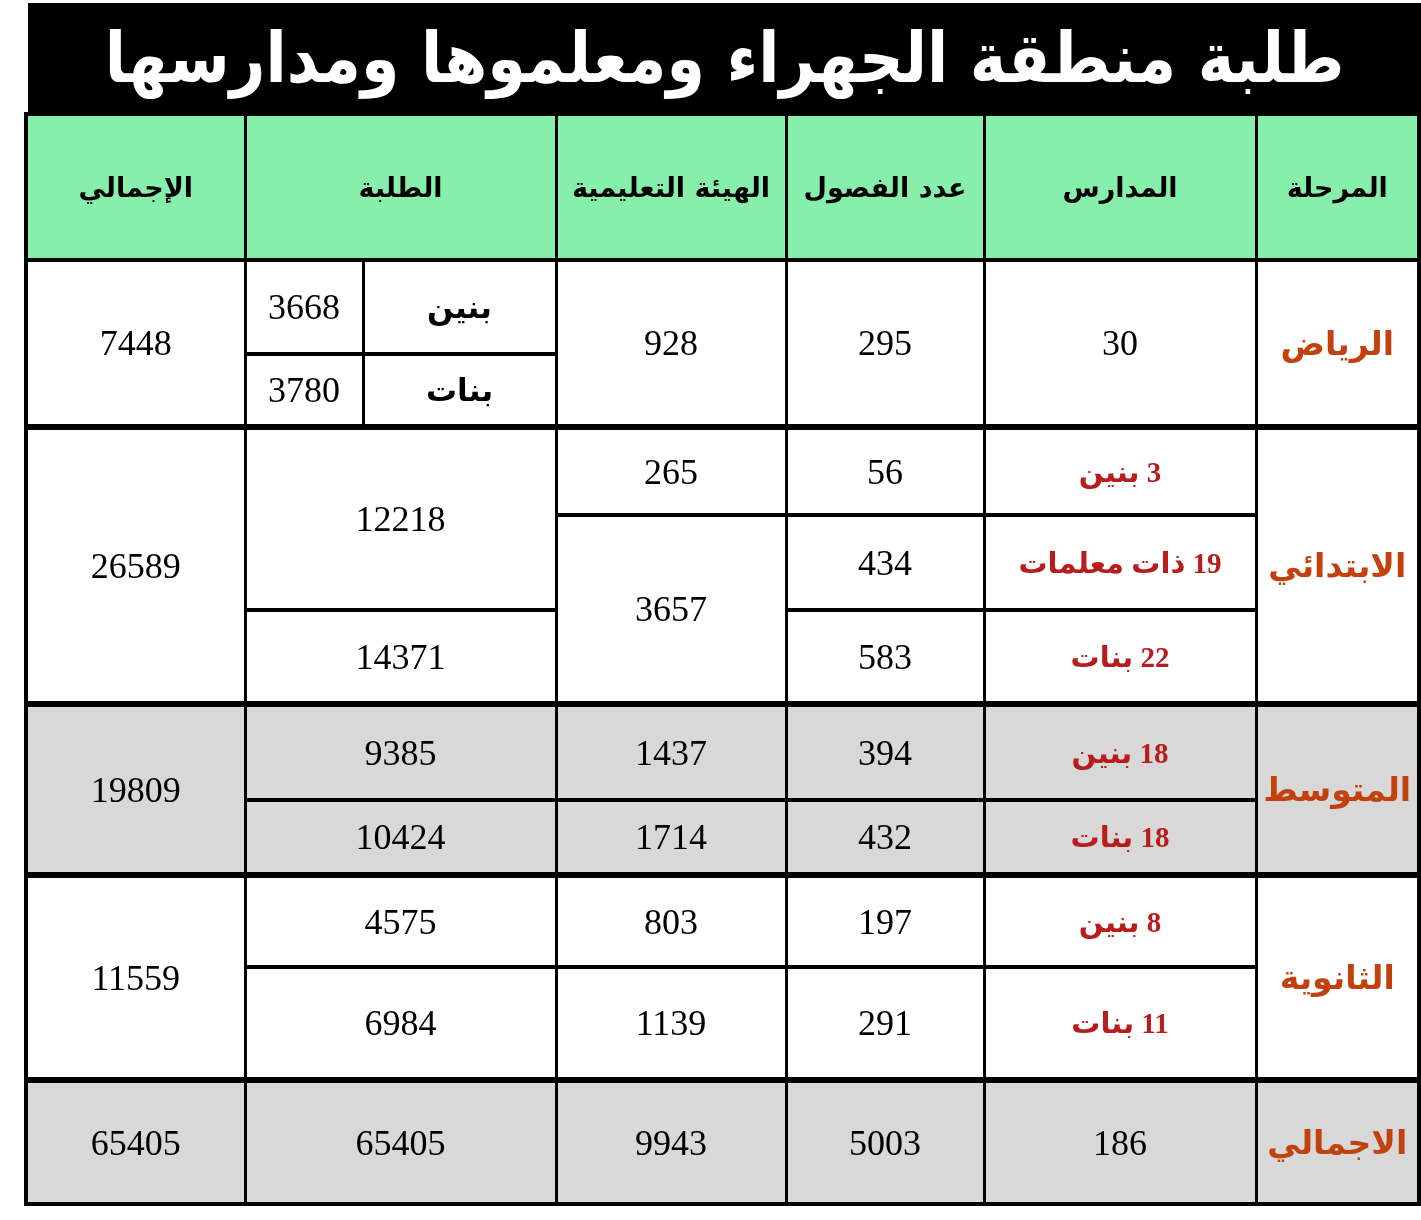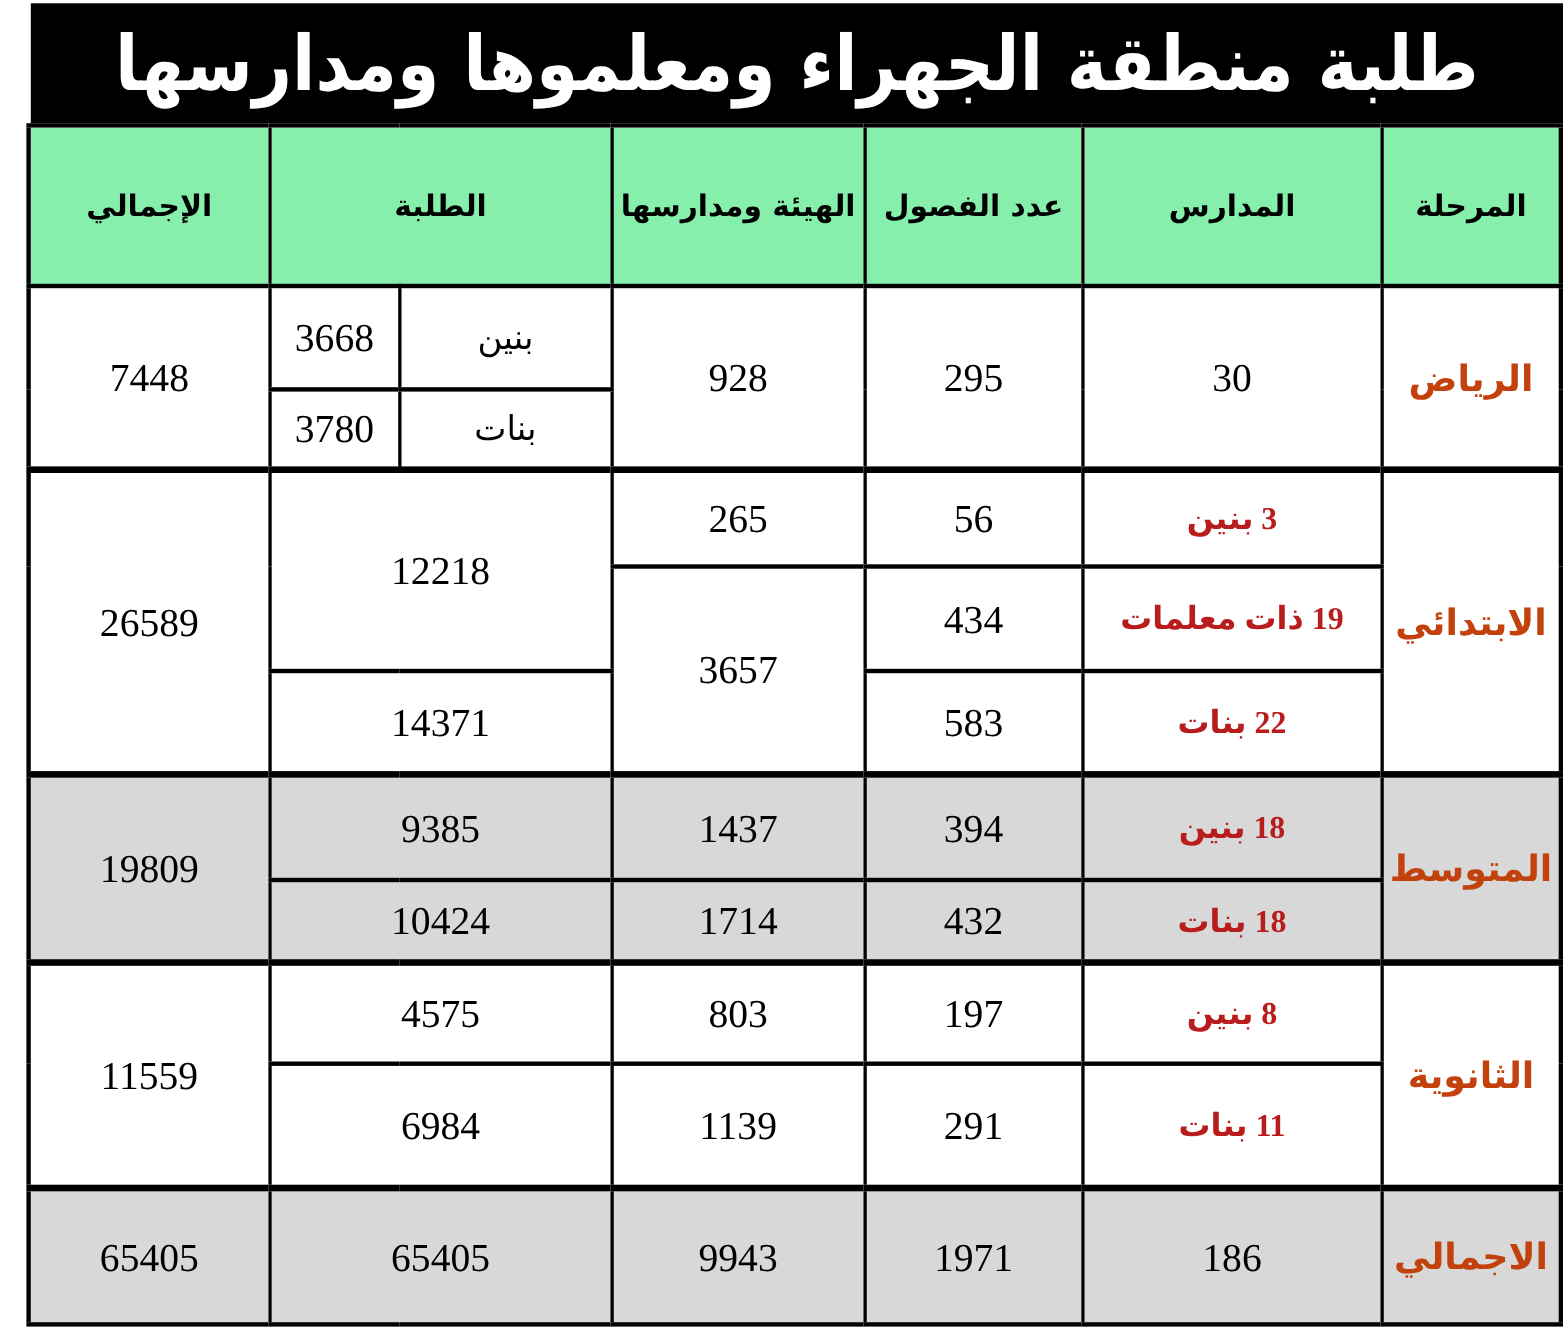--- a/index.html
+++ b/index.html
@@ -68,21 +68,21 @@
   }
   .grey { background: #d8d8d8; }
   td.num {
     font-family: "Liberation Serif", "DejaVu Serif", serif;
     font-weight: normal;
     font-size: 36px;
     color: #000000;
   }
   td.ar {
     font-family: "DejaVu Sans", sans-serif;
-    font-weight: normal;
+    font-weight: bold;
     font-size: 31px;
     color: #000000;
   }
   td.mixed {
     font-family: "Liberation Serif", "DejaVu Sans", serif;
     font-weight: bold;
     font-size: 29px;
     color: #b91c1c;
   }
   td.stage {
@@ -123,21 +123,21 @@
         <col style="width:193px">
         <col style="width:118px">
         <col style="width:219px">
       </colgroup>
       <tbody>
 
         <tr class="hdr header-row">
           <th>المرحلة</th>
           <th>المدارس</th>
           <th>عدد الفصول</th>
-          <th>الهيئة ومدارسها</th>
+          <th>الهيئة التعليمية</th>
           <th colspan="2">الطلبة</th>
           <th>الإجمالي</th>
         </tr>
 
         <tr class="r1">
           <td class="stage" rowspan="2">الرياض</td>
           <td class="num" rowspan="2">30</td>
           <td class="num" rowspan="2">295</td>
           <td class="num" rowspan="2">928</td>
           <td class="ar">بنين</td>
@@ -194,21 +194,21 @@
         <tr class="r9">
           <td class="mixed">11 بنات</td>
           <td class="num">291</td>
           <td class="num">1139</td>
           <td class="num" colspan="2">6984</td>
         </tr>
 
         <tr class="r10 gb">
           <td class="stage grey">الاجمالي</td>
           <td class="num grey">186</td>
-          <td class="num grey">1971</td>
+          <td class="num grey">5003</td>
           <td class="num grey">9943</td>
           <td class="num grey" colspan="2">65405</td>
           <td class="num grey">65405</td>
         </tr>
 
       </tbody>
     </table>
   </div>
 </div>
 

